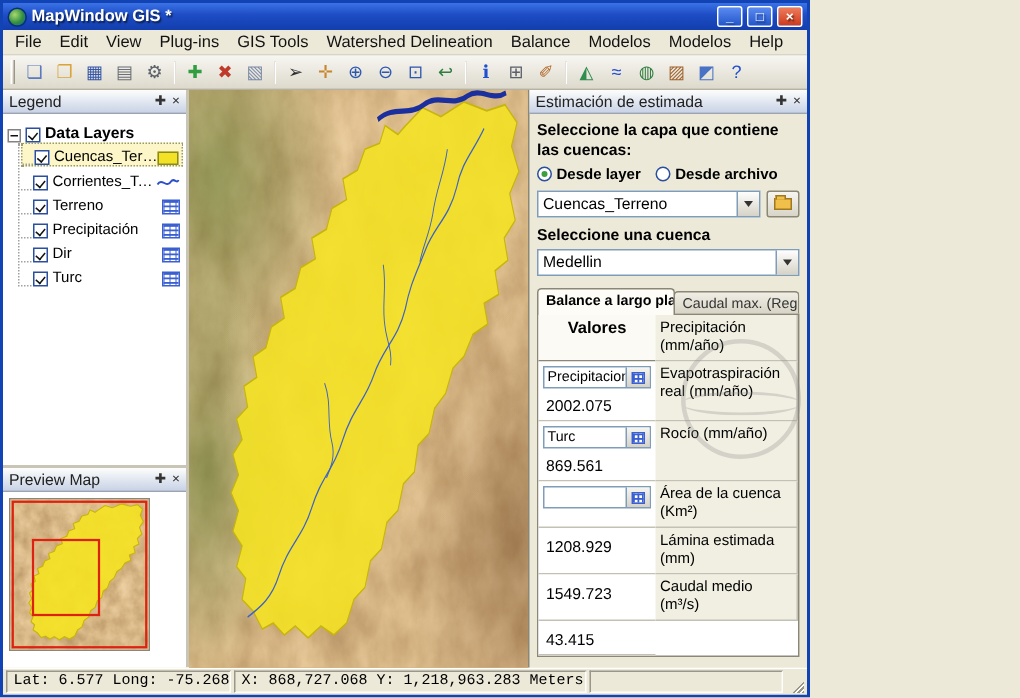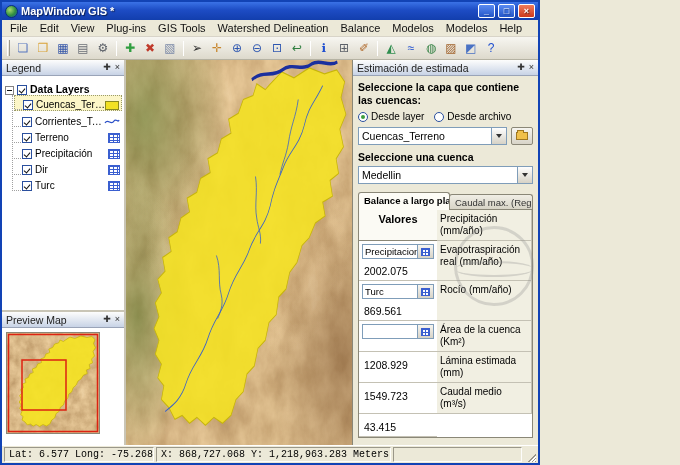--- a/index.html
+++ b/index.html
@@ -77,21 +77,21 @@
 
   
   .map { flex:1; position:relative; min-width:0; cursor:crosshair; background:#c08a52; }
   .map svg { position:absolute; inset:0; width:100%; height:100%; }
 
   
   .rightcol { width:186px; flex:0 0 186px; display:flex; flex-direction:column;
     border-left:1px solid #8a8777; background:#ece9d8; position:relative; }
   .rbody { flex:1; padding:5px 5px 0 5px; overflow:hidden; position:relative; }
   .instr { font-weight:bold; font-size:10.5px; line-height:1.25; margin-bottom:4px; }
-  .radios { display:flex; align-items:center; gap:10px; font-size:10px; margin-bottom:5px; }
+  .radios { display:flex; align-items:center; gap:10px; font-size:10px; margin-bottom:5px;font-weight:bold; }
   .radio { width:10px; height:10px; border-radius:50%; border:1px solid #2a4f9e; background:#fff;
     display:inline-block; position:relative; margin-right:3px; vertical-align:-2px; }
   .radio.sel::after { content:""; position:absolute; left:2px; top:2px; width:4px; height:4px;
     border-radius:50%; background:#3f9e3f; }
   .comborow { display:flex; gap:4px; margin-bottom:6px; align-items:center; }
   .combo { display:flex; height:18px; background:#fff; border:1px solid #7f9db9; flex:1; min-width:0; }
   .combo .val { flex:1; padding:2px 3px; font-size:10.5px; white-space:nowrap; overflow:hidden; }
   .combo .dd { width:15px; flex:0 0 15px; background:linear-gradient(#fefefe,#d6d2c6);
     border-left:1px solid #7f9db9; display:flex; align-items:center; justify-content:center; }
   .tri { width:0; height:0; border-left:3px solid transparent; border-right:3px solid transparent;

